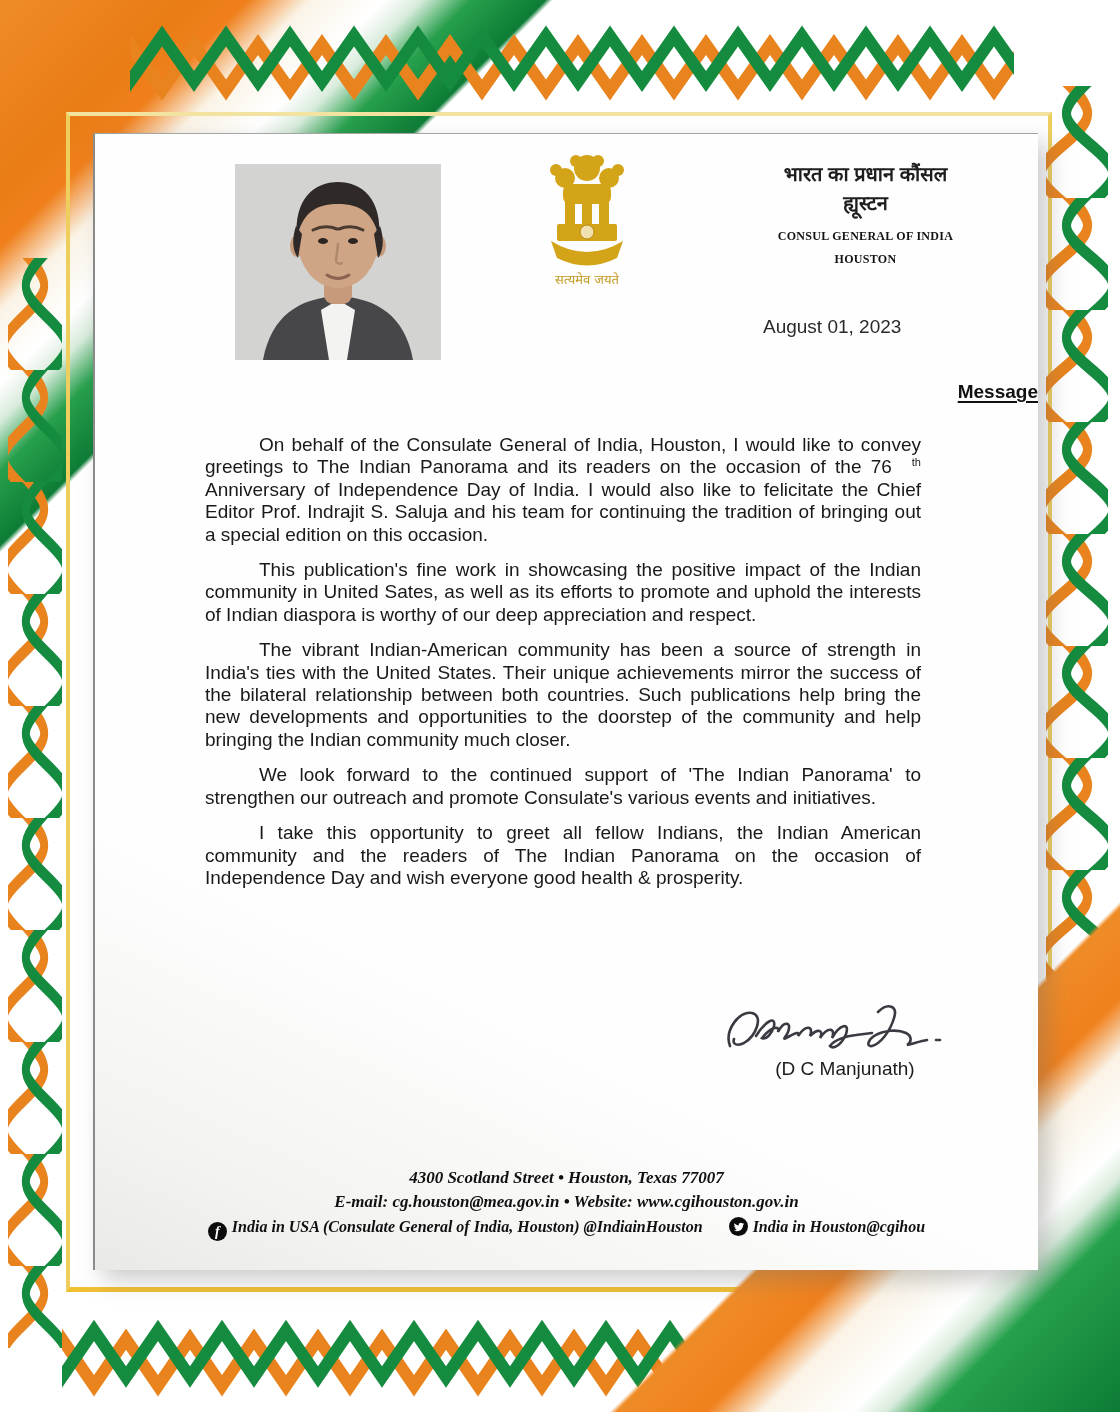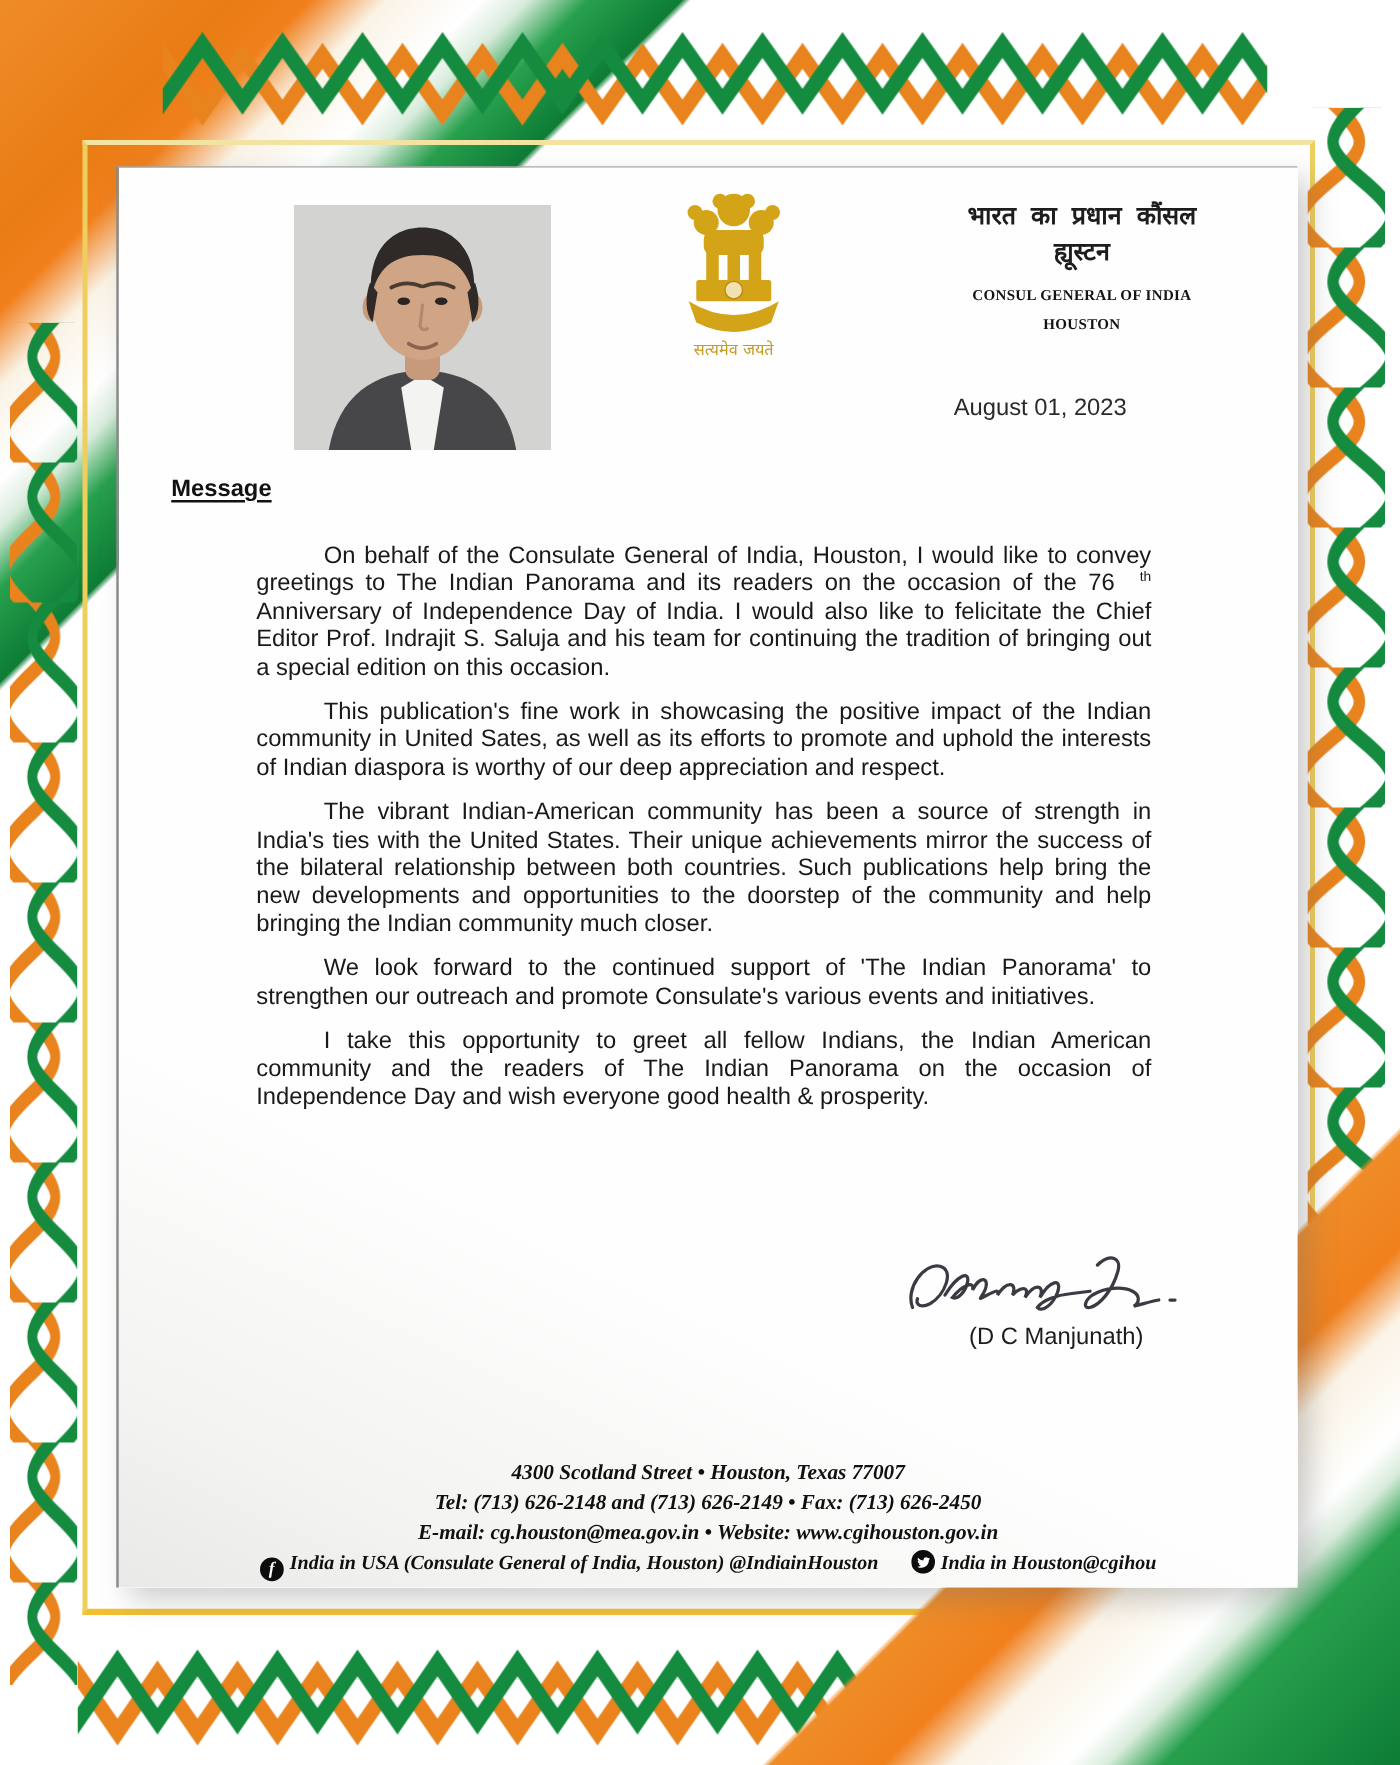--- a/index.html
+++ b/index.html
@@ -32,28 +32,28 @@
   
   .page{position:absolute;left:93px;top:133px;width:943px;height:1136px;z-index:10;
     background:linear-gradient(205deg,#fefefe 72%,#f3f3f1 90%,#e9e9e7 100%);
     border-left:2px solid #8a8a8a;border-top:1px solid #a5a5a5;
     box-shadow:10px 10px 22px rgba(110,110,110,.35);color:#161616;}
 
   .photo{position:absolute;left:140px;top:30px;width:206px;height:196px;overflow:hidden;}
   .emblem{position:absolute;left:440px;top:12px;width:104px;height:142px;}
 
   .hdr-right{position:absolute;left:598px;top:26px;width:345px;text-align:center;}
-  .hindi{font-family:Liberation Mono, monospace;font-size:20px;line-height:29px;color:#1d1d1d;font-weight:bold;}
+  .hindi{font-family:Liberation Sans, sans-serif;font-size:20px;line-height:29px;color:#1d1d1d;font-weight:bold;}
   .org{font-family:"Liberation Serif",serif;font-weight:bold;font-size:12px;line-height:23px;
        color:#141414;letter-spacing:.3px;}
   .org-first{margin-top:7px;}
 
   .date{position:absolute;left:668px;top:182px;font-size:19px;color:#2a2a2a;}
 
-  .msg-title{position:absolute;left:0;right:0;top:247px;padding-left:42px;text-align:left;
+  .msg-title{position:absolute;left:0;right:0;top:247px;padding-left:42px;text-align:right;
     font-size:19px;font-weight:bold;text-decoration:underline;text-underline-offset:3px;
     text-decoration-thickness:2px;color:#111;}
 
   .body-text{position:absolute;left:110px;top:300px;width:716px;}
   .body-text p{margin:0 0 13px 0;font-size:19px;line-height:22.4px;text-align:justify;
     text-indent:54px;color:#191919;}
   .sup{vertical-align:super;font-size:11px;line-height:0;padding-left:20px;}
 
   .sig{position:absolute;left:600px;top:866px;width:300px;text-align:center;}
   .sig-name{font-size:19px;color:#1c1c1c;margin-top:-8px;}
@@ -179,21 +179,20 @@
                  C120,24 130,22 126,34 C122,44 114,50 110,46 C114,40 126,36 136,35 L152,33
                  M158,12 C168,2 178,6 174,18 C170,32 160,44 152,46 C146,47 148,40 154,36
                  C164,30 178,29 186,33 C192,36 192,42 187,45 C195,43 201,41 207,40
                  M216,40 L220,40" fill="none" stroke="#3a3a42" stroke-width="2.6" stroke-linecap="round"></path>
       </svg>
       <div class="sig-name">(D C Manjunath)</div>
     </div>
 
     <div class="footer">
       <div class="f-line">4300 Scotland Street • Houston, Texas 77007</div>
-      <div class="f-line">Tel: (713) 626-2148 and (713) 626-2149 • Fax: (713) 626-2450</div>
       <div class="f-line">E-mail: cg.houston@mea.gov.in • Website: www.cgihouston.gov.in</div>
       <div class="f-social">
         <span class="fb">f</span><span>India in USA (Consulate General of India, Houston) @IndiainHouston</span><span class="social-gap"></span><svg class="icon-circle" viewBox="0 0 24 24">
             <circle cx="12" cy="12" r="12" fill="#0c0c0c"></circle>
             <path d="M19 8.6c-.5.2-1 .4-1.5.4.5-.3 1-.9 1.2-1.5-.5.3-1.1.5-1.7.7-.5-.5-1.2-.9-2-.9-1.5 0-2.7 1.2-2.7 2.7 0 .2 0 .4.1.6-2.2-.1-4.2-1.2-5.5-2.8-.2.4-.4.9-.4 1.4 0 .9.5 1.8 1.2 2.2-.4 0-.9-.1-1.2-.3 0 1.3.9 2.4 2.2 2.7-.2.1-.5.1-.7.1-.2 0-.3 0-.5-.1.3 1.1 1.3 1.9 2.5 1.9-.9.7-2.1 1.1-3.3 1.1h-.6c1.2.8 2.6 1.2 4.1 1.2 4.9 0 7.6-4.1 7.6-7.6v-.3c.5-.4 1-.9 1.2-1.5z" fill="#ffffff"></path>
           </svg><span>India in Houston@cgihou</span>
       </div>
     </div>
 
   </div>

